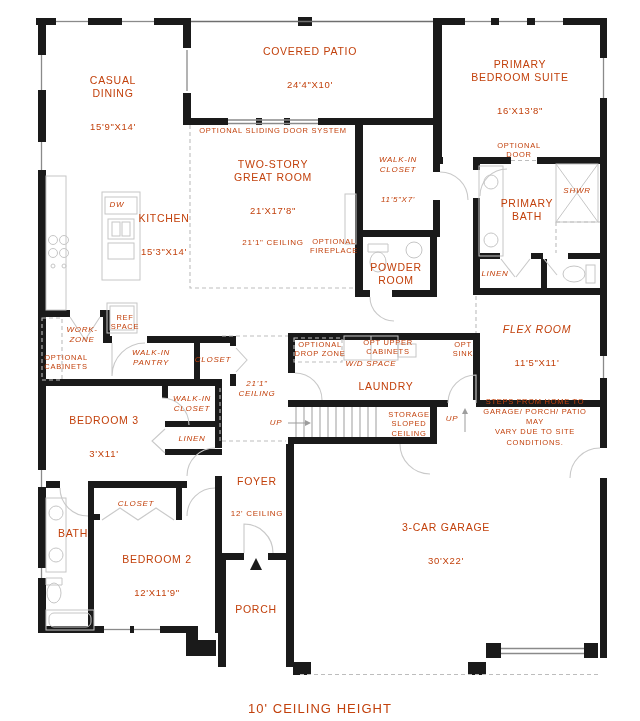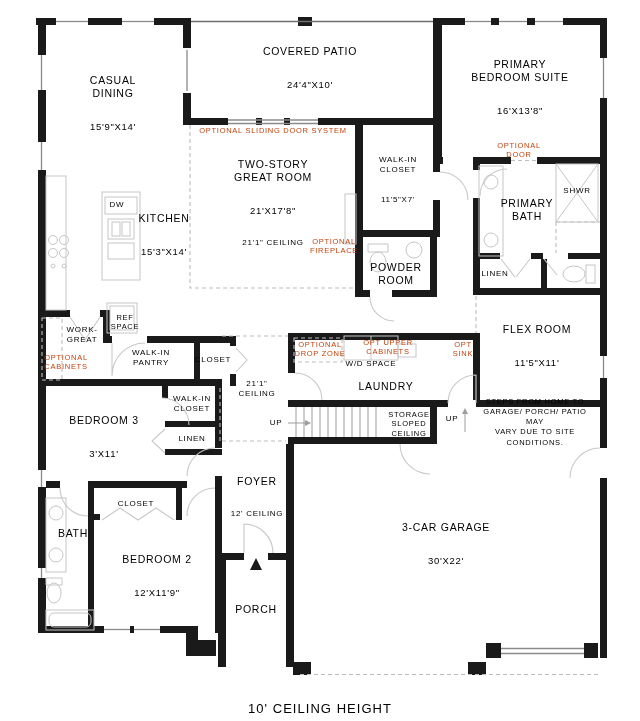--- a/index.html
+++ b/index.html
@@ -1,24 +1,24 @@
 <!DOCTYPE html>
 <html><head>
 <meta charset="utf-8">
 <style>
   html,body{margin:0;padding:0;background:#fff;}
   #plan{position:relative;width:640px;height:721px;background:#fff;overflow:hidden;
         font-family:"Liberation Sans",sans-serif;}
   #walls{position:absolute;left:0;top:0;}
   .lbl{position:absolute;transform:translate(-50%,-50%);text-align:center;white-space:pre-line;
-       color:#000000;line-height:1.25;letter-spacing:.045em;z-index:5;}
+       color:#c2410c;line-height:1.25;letter-spacing:.045em;z-index:5;}
   .nm{display:block;font-size:10.5px;}
   .dm{display:block;font-size:9.5px;margin-top:1px;}
   .sub{display:block;font-size:8px;margin-top:1px;}
-  .sm .nm{font-size:8px;}
+  .sm .nm{font-size:8px;font-style:italic;}
   .xs .nm{font-size:7.5px;}
   .note .nm{font-size:7.5px;line-height:1.35;}
   .gray{color:#c2410c;}
   .footer .nm{font-size:13px;letter-spacing:.08em;}
 </style>
 </head>
 <body>
 
 <div id="plan">
 
@@ -322,21 +322,21 @@
   </div>
   <div class="lbl sm" style="left:117px;top:205px">
     <span class="nm">DW</span>
   </div>
   <div class="lbl xs" style="left:125px;top:322px">
     <span class="nm">REF
 SPACE</span>
   </div>
   <div class="lbl sm" style="left:82px;top:335px">
     <span class="nm">WORK-
-GREAT</span>
+ZONE</span>
   </div>
   <div class="lbl xs gray" style="left:66px;top:362px">
     <span class="nm">OPTIONAL
 CABINETS</span>
   </div>
   <div class="lbl sm" style="left:151px;top:358px">
     <span class="nm">WALK-IN
 PANTRY</span>
   </div>
   <div class="lbl sm" style="left:213px;top:360px">

